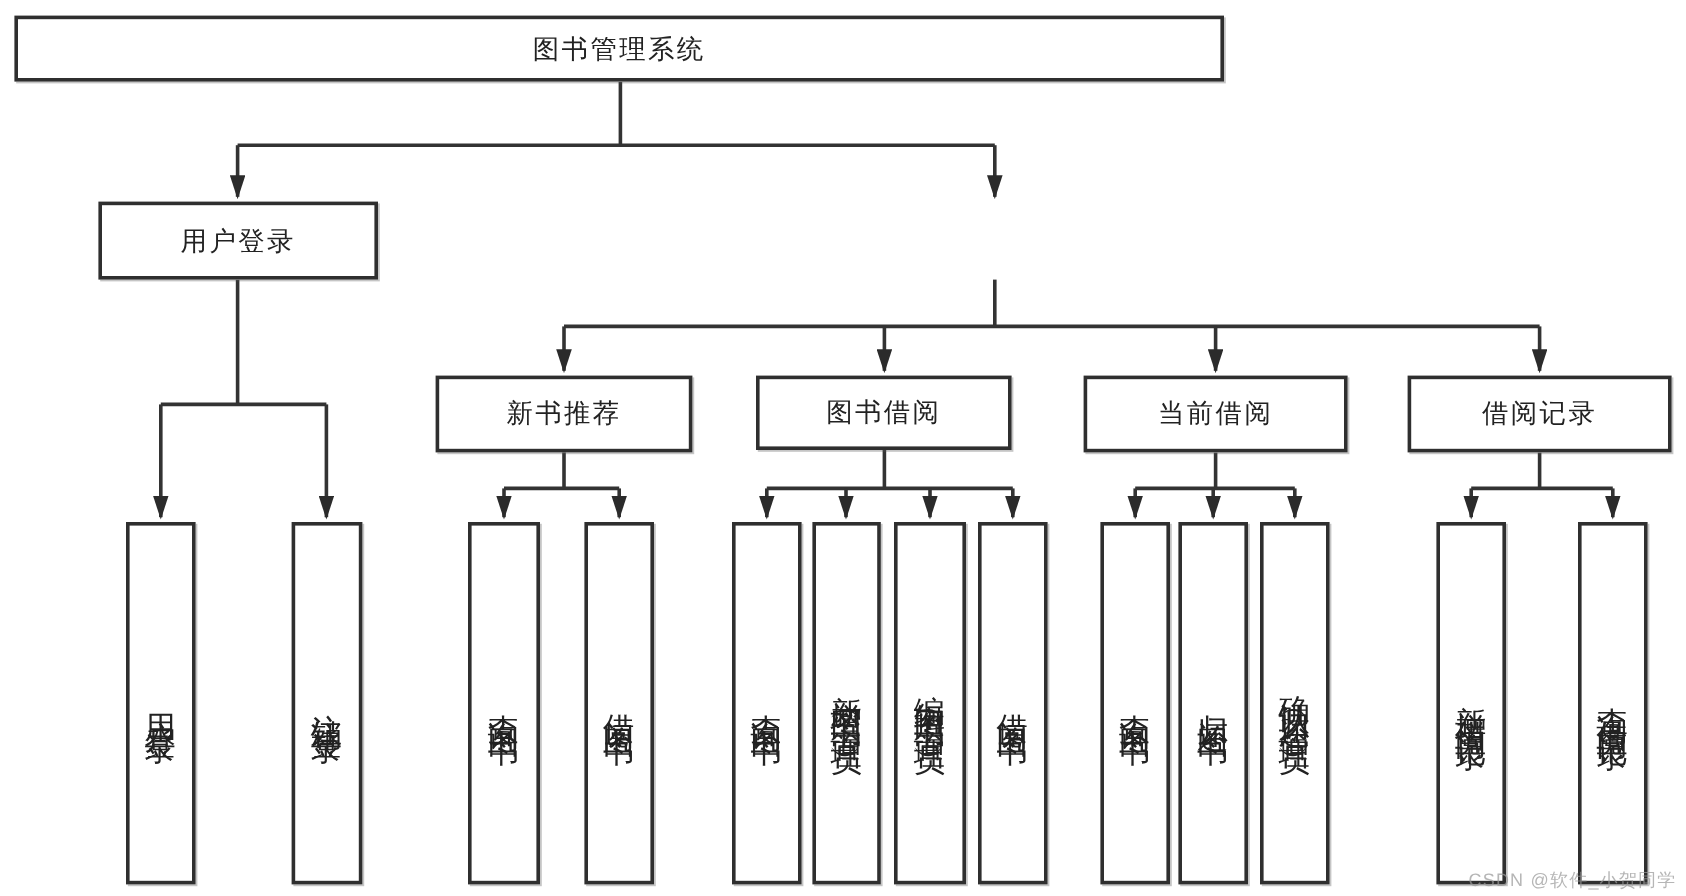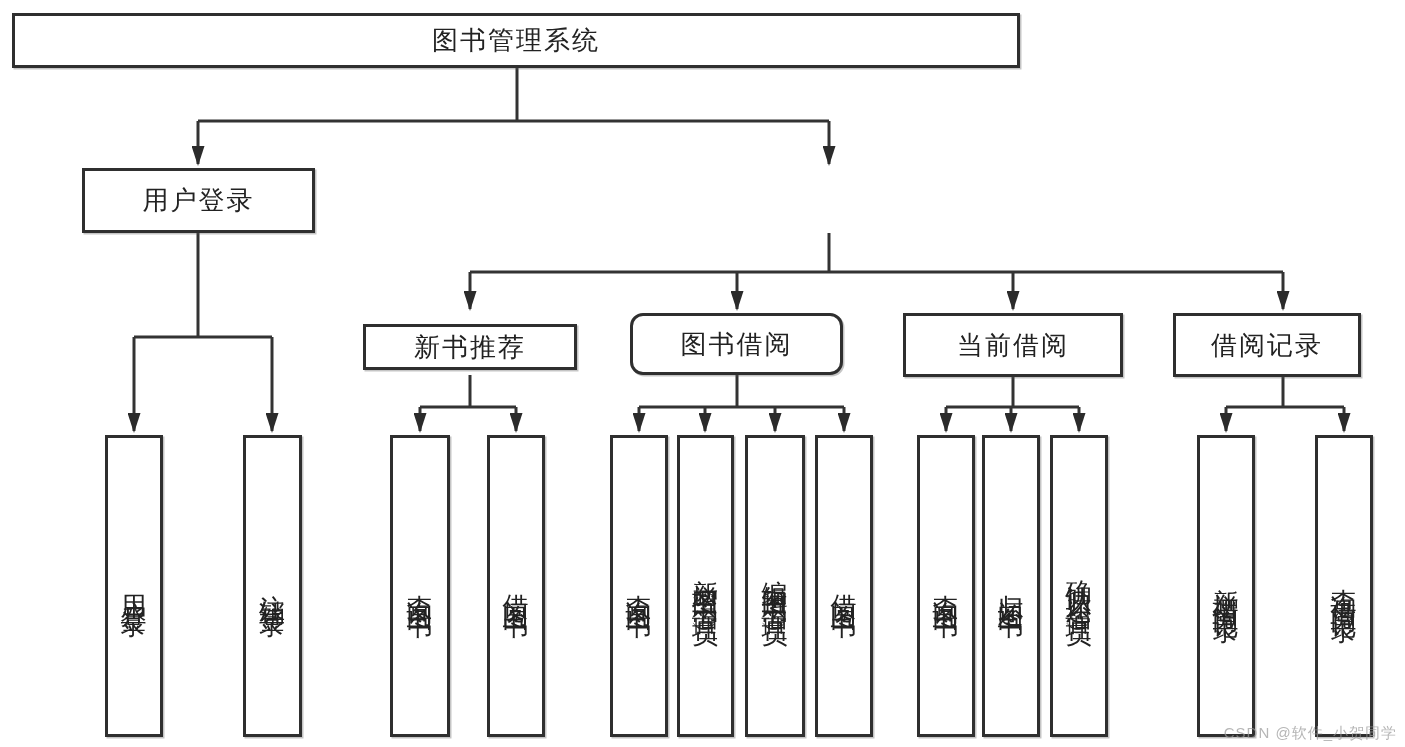--- a/index.html
+++ b/index.html
@@ -26,21 +26,21 @@
     box-sizing: border-box;
     background: #ffffff;
     border: 3px solid #2f2f2f;
     display: flex;
     align-items: center;
     justify-content: center;
     box-shadow: 1.5px 1.5px 0 rgba(90,90,90,0.35);
     color: #222222;
   }
   .box.h span {
-    font-size: 26px;
+    font-size: 22px;
     letter-spacing: 2px;
     white-space: nowrap;
     color: #222222;
   }
   .box.v {
     top: 435px;
     height: 302px;
   }
   .box.v span {
     writing-mode: vertical-rl;
@@ -115,30 +115,30 @@
   </svg>
 
   <div class="box h" style="left:12px; top:13px; width:1008px; height:55px;">
     <span>图书管理系统</span>
   </div>
 
   <div class="box h" style="left:82px; top:168px; width:233px; height:65px;">
     <span>用户登录</span>
   </div>
 
-  <div class="box h" style="left:363px; top:324px; width:214px; height:46px;justify-content:center;">
+  <div class="box h" style="left:363px; top:313px; width:214px; height:64px;justify-content:center;">
     <span>新书推荐</span>
   </div>
-  <div class="box h" style="left:630px; top:313px; width:213px; height:62px;border-radius:13px;">
+  <div class="box h" style="left:630px; top:313px; width:213px; height:62px;">
     <span>图书借阅</span>
   </div>
   <div class="box h" style="left:903px; top:313px; width:220px; height:64px;">
     <span>当前借阅</span>
   </div>
-  <div class="box h" style="left:1173px; top:313px; width:188px; height:64px;justify-content:center;">
+  <div class="box h" style="left:1173px; top:313px; width:220px; height:64px;justify-content:center;">
     <span>借阅记录</span>
   </div>
 
   <div class="box v" style="left:105px; width:58px;">
     <span>用户登录</span>
   </div>
   <div class="box v" style="left:243px; width:59px;">
     <span>注销登录</span>
   </div>
 

